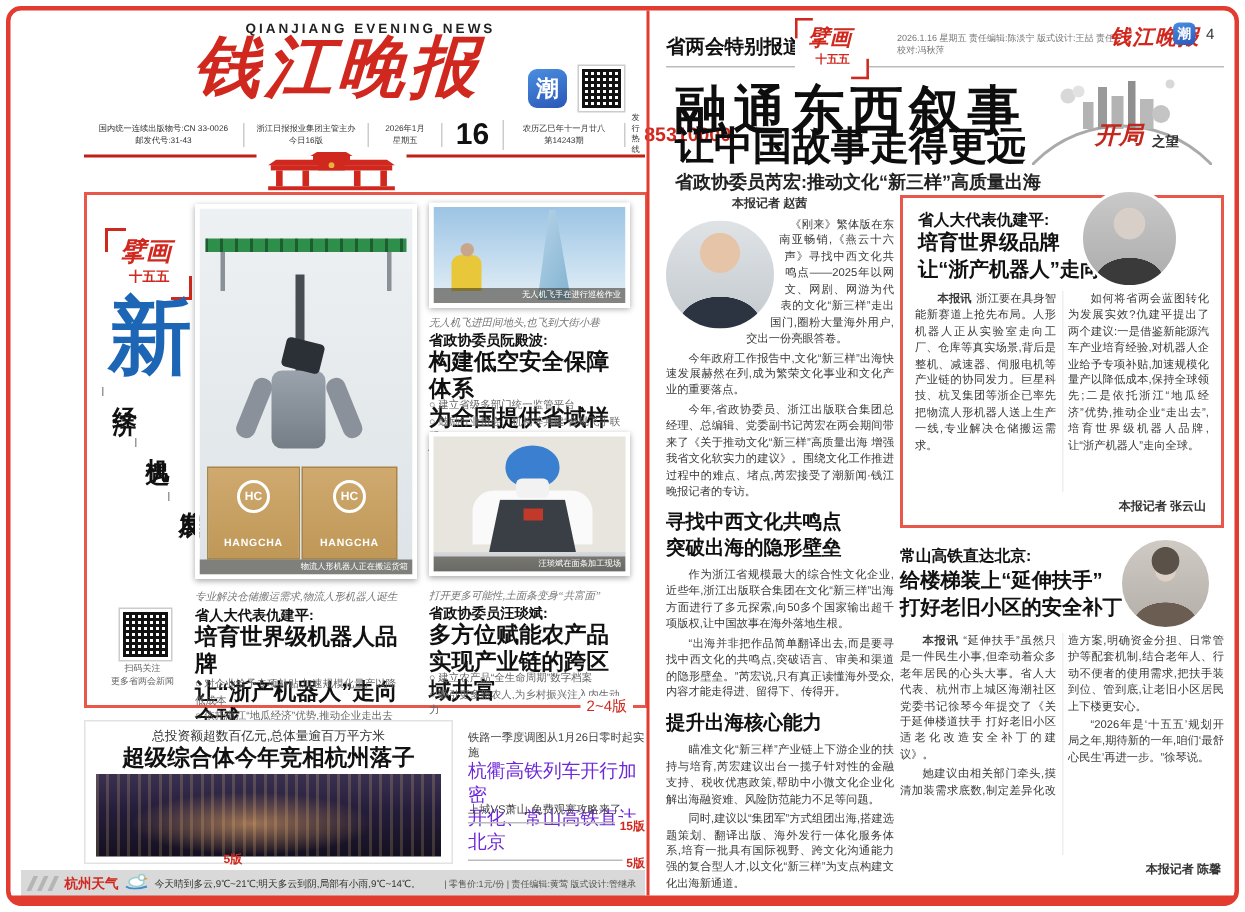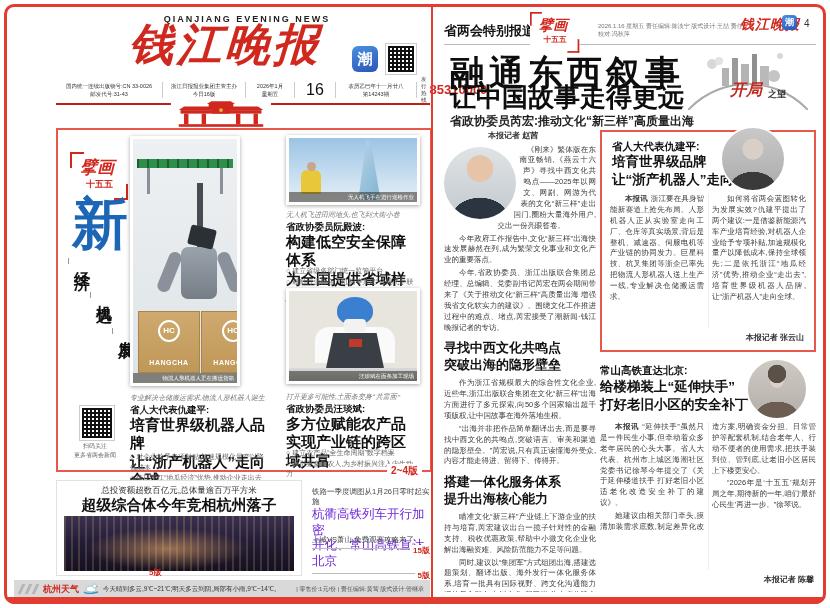--- a/index.html
+++ b/index.html
@@ -17,21 +17,21 @@
     color:#d0281e;letter-spacing:3px;transform:skewX(-3deg);line-height:1.1;}
   .chao-icon{width:26px;height:26px;border-radius:6px;background:linear-gradient(160deg,#4a8fe0,#2a56b8);
     color:#fff;display:flex;align-items:center;justify-content:center;font-size:15px;font-weight:bold;}
   .chao-mast{left:352px;top:46px;}
   .qr{background-image:repeating-linear-gradient(0deg,#111 0 2px,transparent 2px 4px),
       repeating-linear-gradient(90deg,#111 0 2px,#fff 2px 4px);border:2px solid #fff;outline:1px solid #ccc;}
   .qr-mast{left:386px;top:44px;width:26px;height:26px;}
   .info-row{left:56px;top:79px;width:374px;height:22px;display:flex;align-items:center;}
   .info-seg{border-right:1px solid #ccc;padding:0 4px;text-align:center;font-size:5.5px;color:#333;line-height:1.5;}
   .info-seg:last-child{border-right:none;}
-  .day-big{font-size:16px;font-weight:normal;color:#111;line-height:1;}
+  .day-big{font-size:20px;font-weight:bold;color:#111;line-height:1;}
   .hotline-seg{display:flex;align-items:center;gap:3px;}
   .hotline-label{font-size:5.5px;color:#333;line-height:1.3;text-align:center;}
   .hotline-num{font-size:13px;font-weight:bold;color:#d0281e;}
   .red-rule{left:56px;top:103px;width:374px;height:2px;background:#c21f16;}
   .archway{left:171px;top:101px;width:94px;height:27px;background:#fff;padding:0 3px;z-index:5;text-align:center;}
 
   
   .feature-frame{left:56px;top:128px;width:372px;height:340px;border:2px solid #e8574a;background:#fff;}
   .badge{width:58px;height:48px;}
   .badge .br{position:absolute;width:12px;height:14px;border:2px solid #d0281e;}
@@ -46,21 +46,21 @@
   .vw2{left:32px;top:162px;}
   .vw3{left:54px;top:198px;}
   .qr-side{left:22px;top:276px;width:30px;height:30px;}
   .qr-cap{left:2px;top:312px;width:70px;text-align:center;font-size:6px;color:#666;line-height:1.5;}
 
   .photo{border:3px solid #fff;box-shadow:0 1px 4px rgba(0,0,0,.35);box-sizing:border-box;overflow:hidden;z-index:2;}
   .cap-strip{position:absolute;left:0;right:0;bottom:0;height:10px;background:rgba(50,45,35,.55);
     color:#fff;font-size:5.5px;line-height:10px;text-align:right;padding-right:3px;}
 
   
-  .photo-main{left:72px;top:6px;width:110px;height:250px;background:linear-gradient(#eef1f3,#dde3e7);}
+  .photo-main{left:72px;top:6px;width:148px;height:250px;background:linear-gradient(#eef1f3,#dde3e7);}
   .conveyor{position:absolute;left:4px;top:20px;right:4px;height:9px;background:#2e8f4a;
     background-image:repeating-linear-gradient(90deg,rgba(0,0,0,.35) 0 2px,transparent 2px 10px);}
   .conveyor-leg{position:absolute;width:3px;height:26px;background:#8a9097;top:29px;}
   .r-mast{position:absolute;left:64px;top:44px;width:6px;height:78px;background:#474c53;}
   .r-head{position:absolute;left:56px;top:88px;width:26px;height:20px;background:#2b2f36;border-radius:3px;transform:rotate(14deg);}
   .r-body{position:absolute;left:48px;top:108px;width:36px;height:52px;background:linear-gradient(#9aa2ab,#757d86);border-radius:7px;}
   .r-arm-l{position:absolute;left:30px;top:112px;width:13px;height:42px;background:#8a919a;border-radius:6px;transform:rotate(22deg);}
   .r-arm-r{position:absolute;left:90px;top:112px;width:13px;height:42px;background:#8a919a;border-radius:6px;transform:rotate(-22deg);}
   .crate{position:absolute;bottom:10px;height:60px;background:linear-gradient(#cfa96e,#bf9858);border:1px solid #a8854b;}
   .crate1{left:5px;width:60px;}
@@ -81,21 +81,21 @@
     clip-path:polygon(18% 100%,44% 0,58% 0,92% 100%);}
   .worker{position:absolute;left:12px;bottom:8px;width:20px;height:24px;background:#e8c83a;border-radius:6px 6px 0 0;}
   .worker::before{content:"";position:absolute;left:6px;top:-8px;width:9px;height:9px;border-radius:50%;background:#c9a58c;}
   .photo-food{left:228px;top:158px;width:134px;height:96px;background:#e8e4de;}
   .coat{position:absolute;left:26px;top:36px;width:80px;height:36px;background:#fafafa;border-radius:14px 14px 0 0;}
   .hairnet{position:absolute;left:48px;top:6px;width:36px;height:28px;background:#3a7fd0;border-radius:50% 50% 45% 45%;}
   .mask{position:absolute;left:55px;top:28px;width:22px;height:13px;background:#f2f2f2;border-radius:4px;}
   .apron{position:absolute;left:36px;top:42px;width:60px;height:40px;background:#3a3f46;clip-path:polygon(14% 0,86% 0,100% 100%,0 100%);}
   .red-sign{position:absolute;left:60px;top:48px;width:13px;height:8px;background:#c0392b;}
   .counter{position:absolute;left:0;right:0;bottom:0;height:13px;background:linear-gradient(#d8dadc,#aeb2b6);}
-  .pages-ref{right:8px;bottom:-8px;background:#fff;padding:0 4px;color:#d0281e;font-weight:bold;font-size:10px;z-index:6;}
+  .pages-ref{right:8px;bottom:-8px;background:#fff;padding:0 4px;color:#d0281e;font-weight:normal;font-size:10px;z-index:6;}
 
   
   .brief1{left:56px;top:480px;width:246px;height:96px;border:1px solid #e2e2e2;background:#fff;box-sizing:border-box;}
   .b1-kicker{position:absolute;left:0;right:0;top:4px;text-align:center;font-size:8.5px;color:#333;}
   .b1-title{position:absolute;left:0;right:0;top:15px;text-align:center;font-size:15px;font-weight:900;color:#111;}
   .photo-city{position:absolute;left:7px;top:35px;right:7px;height:55px;
     background:radial-gradient(ellipse at 45% 60%,rgba(255,185,110,.55),transparent 45%),
     repeating-linear-gradient(90deg,rgba(255,215,130,.18) 0 2px,transparent 2px 7px),
     linear-gradient(180deg,#3a3150 0%,#241d3a 45%,#141020 100%);}
   .b1-page{position:absolute;left:92px;bottom:-3px;color:#d0281e;font-weight:bold;font-size:8px;z-index:5;}
@@ -397,21 +397,20 @@
       <p class="bp">《刚来》繁体版在东南亚畅销,《燕云十六声》寻找中西文化共鸣点——2025年以网文、网剧、网游为代表的文化“新三样”走出国门,圈粉大量海外用户,交出一份亮眼答卷。</p>
       <p class="bp">今年政府工作报告中,文化“新三样”出海快速发展赫然在列,成为繁荣文化事业和文化产业的重要落点。</p>
       <p class="bp">今年,省政协委员、浙江出版联合集团总经理、总编辑、党委副书记芮宏在两会期间带来了《关于推动文化“新三样”高质量出海 增强我省文化软实力的建议》。围绕文化工作推进过程中的难点、堵点,芮宏接受了潮新闻·钱江晚报记者的专访。</p>
       <div class="col-sub">
         <div>寻找中西文化共鸣点</div>
           <div>突破出海的隐形壁垒</div>
       </div>
       <p class="bp">作为浙江省规模最大的综合性文化企业,近些年,浙江出版联合集团在文化“新三样”出海方面进行了多元探索,向50多个国家输出超千项版权,让中国故事在海外落地生根。</p>
       <p class="bp">“出海并非把作品简单翻译出去,而是要寻找中西文化的共鸣点,突破语言、审美和渠道的隐形壁垒。”芮宏说,只有真正读懂海外受众,内容才能走得进、留得下、传得开。</p>
       <div class="col-sub">
-        <div>搭建一体化服务体系</div>
           <div>提升出海核心能力</div>
       </div>
       <p class="bp">瞄准文化“新三样”产业链上下游企业的扶持与培育,芮宏建议出台一揽子针对性的金融支持、税收优惠政策,帮助中小微文化企业化解出海融资难、风险防范能力不足等问题。</p>
       <p class="bp">同时,建议以“集团军”方式组团出海,搭建选题策划、翻译出版、海外发行一体化服务体系,培育一批具有国际视野、跨文化沟通能力强的复合型人才,以文化“新三样”为支点构建文化出海新通道。</p>
     </div>
 
     <div class="abs qiu-frame">
       <div class="art-kicker" style="top:8px;">省人大代表仇建平:</div>
       <div class="art-t" style="top:21px;">培育世界级品牌</div>
       <div class="art-t" style="top:39px;">让“浙产机器人”走向全球</div>

